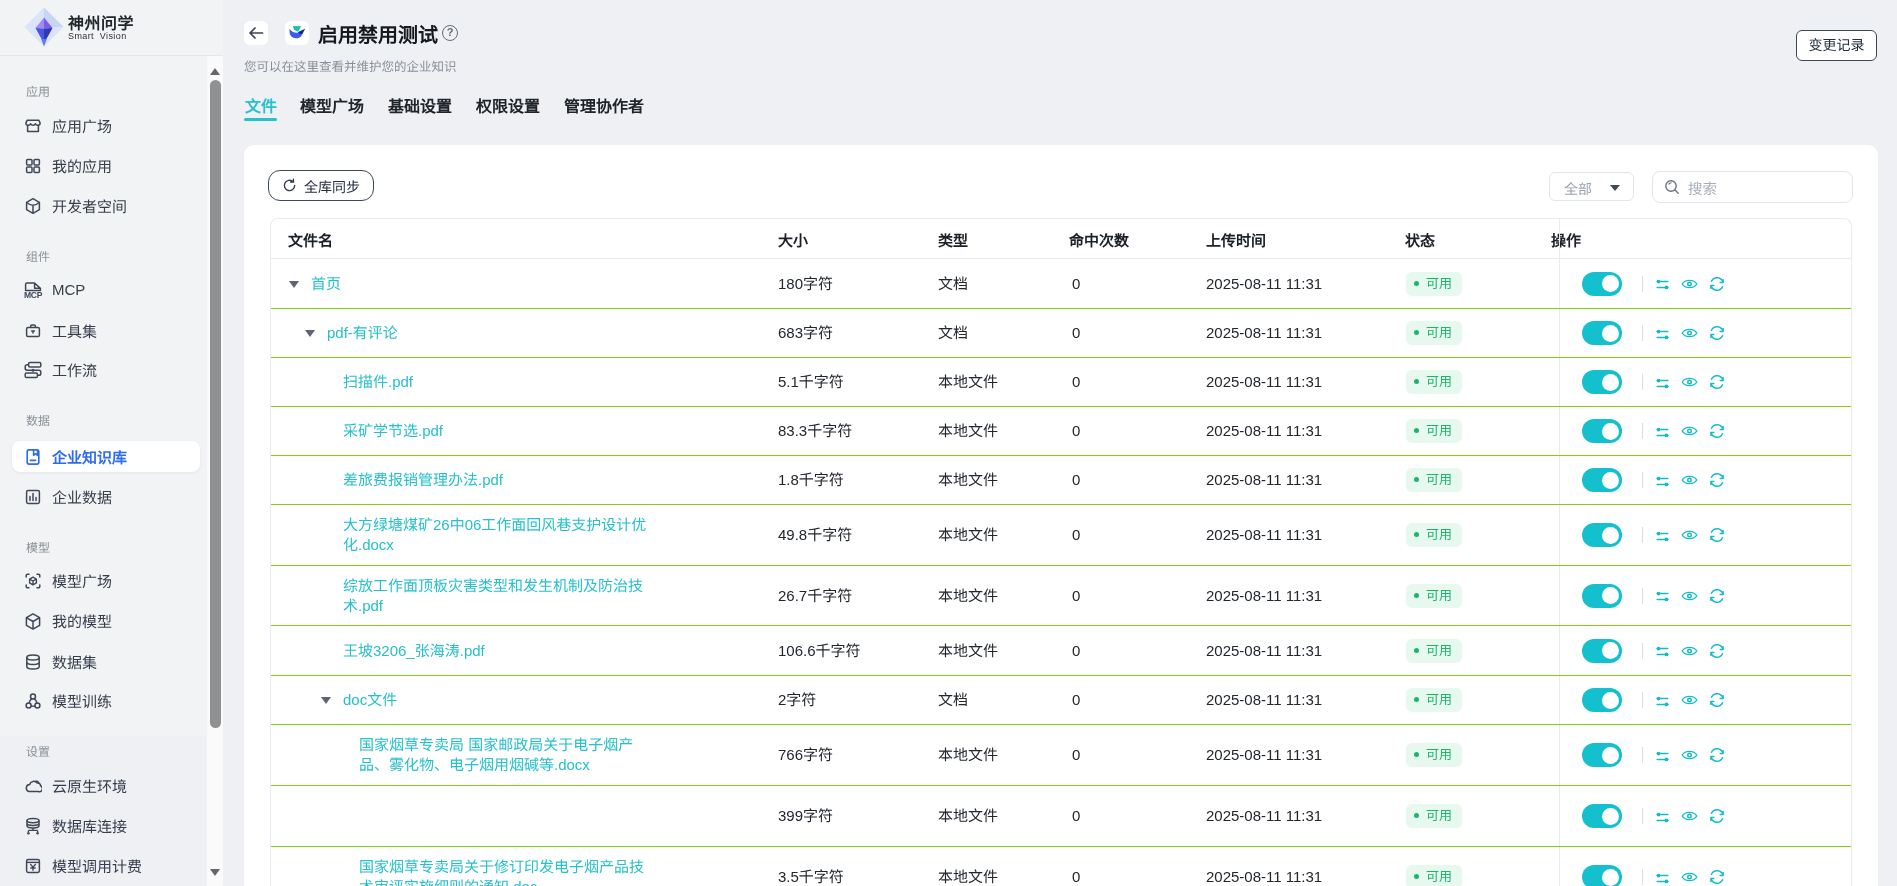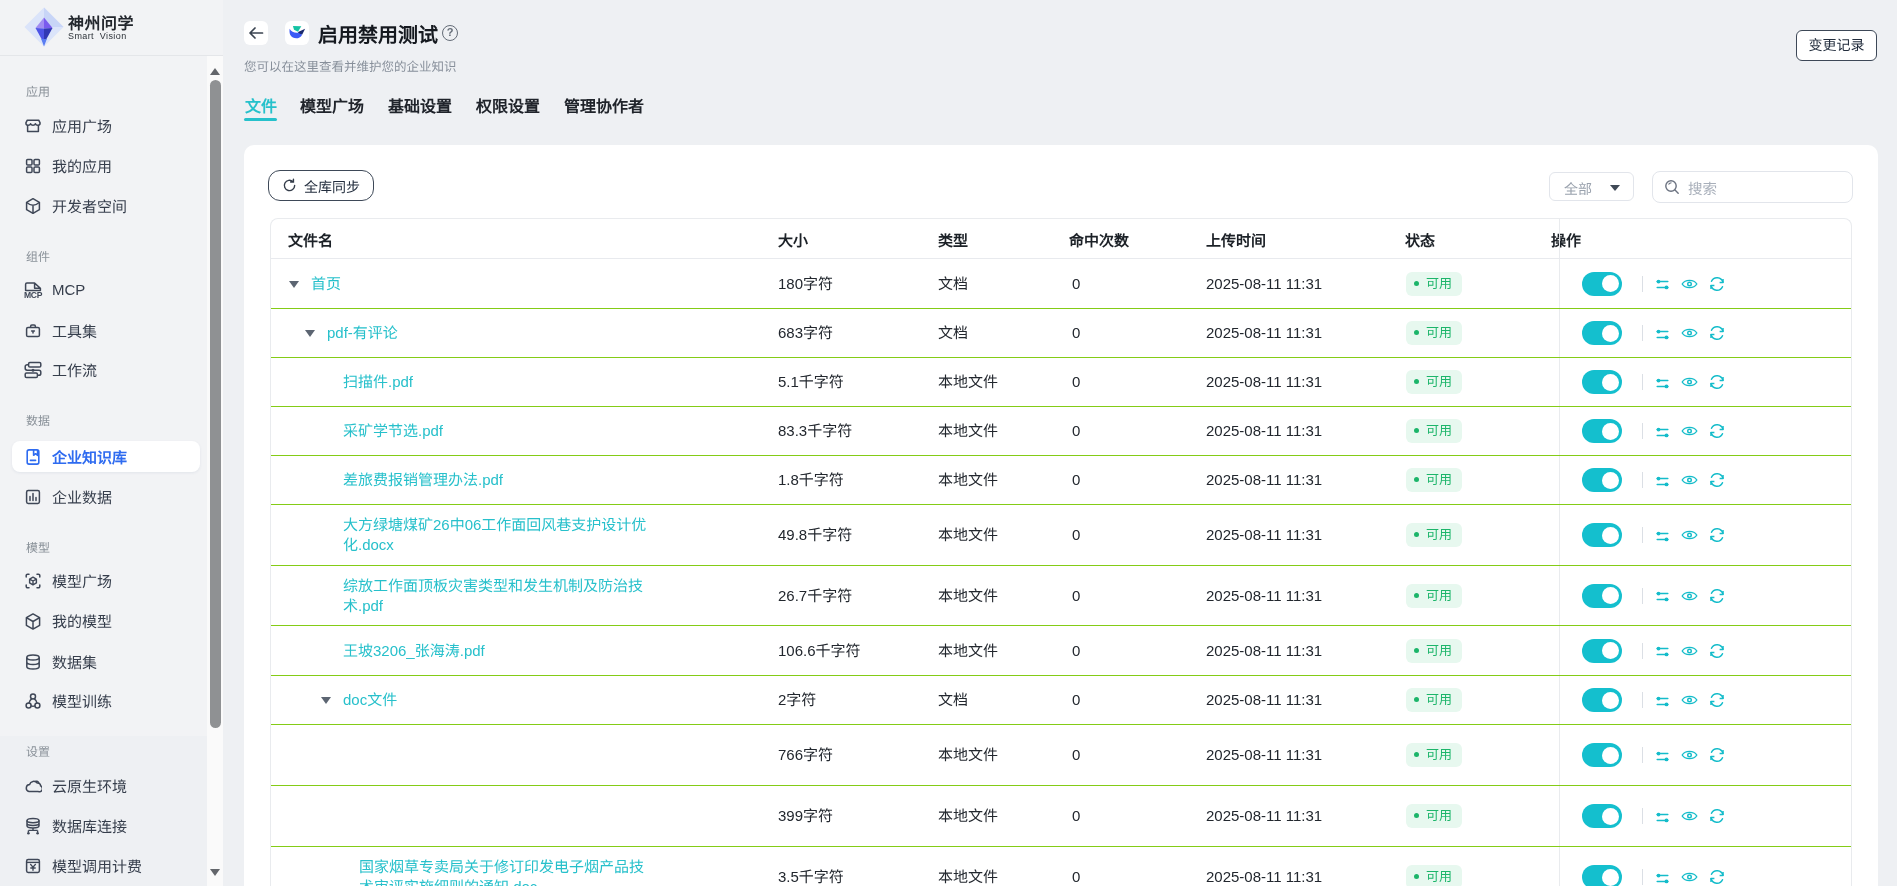--- a/index.html
+++ b/index.html
@@ -475,20 +475,21 @@
             <path d="M1.2 7 C4.2 2.2 12.8 2.2 15.8 7 C12.8 11.8 4.2 11.8 1.2 7 Z" stroke="#14bcca" stroke-width="1.4" fill="none"></path>
             <circle cx="8.5" cy="7" r="1.8" stroke="#14bcca" stroke-width="1.4" fill="none"></circle>
           </svg></span>
         <span class="opicon" style="left:1438px"><svg width="16" height="16" viewBox="0 0 16 16">
             <path d="M13.9 6.2 A6.1 6.1 0 0 0 2.5 5.2 M2.1 9.8 A6.1 6.1 0 0 0 13.5 10.8" stroke="#14bcca" stroke-width="1.5" fill="none" stroke-linecap="round"></path>
             <path d="M14 3 V6.4 H10.6" fill="none" stroke="#14bcca" stroke-width="1.5" stroke-linejoin="round"></path>
             <path d="M2 13 V9.6 H5.4" fill="none" stroke="#14bcca" stroke-width="1.5" stroke-linejoin="round"></path>
           </svg></span>
       </div>
 <div class="row" style="height:61px">
+        <span class="c name" style="left:88px;max-width:580px">国家烟草专卖局 国家邮政局关于电子烟产<br>品、雾化物、电子烟用烟碱等.docx</span>
         <span class="c" style="left:507px">766字符</span>
         <span class="c" style="left:667px">本地文件</span>
         <span class="c" style="left:801px">0</span>
         <span class="c" style="left:935px">2025-08-11 11:31</span>
         <span class="pill"><span class="dot"></span>可用</span>
         <div class="stickline"></div>
         <div class="toggle"></div>
         <div class="opdiv"></div>
         <span class="opicon" style="left:1385px;margin-top:-6.5px"><svg width="13" height="13" viewBox="0 0 13 13">
             <path d="M1.2 3.6 H11.8 M1.2 9.4 H11.8" stroke="#14bcca" stroke-width="1.5" stroke-linecap="round"></path>

